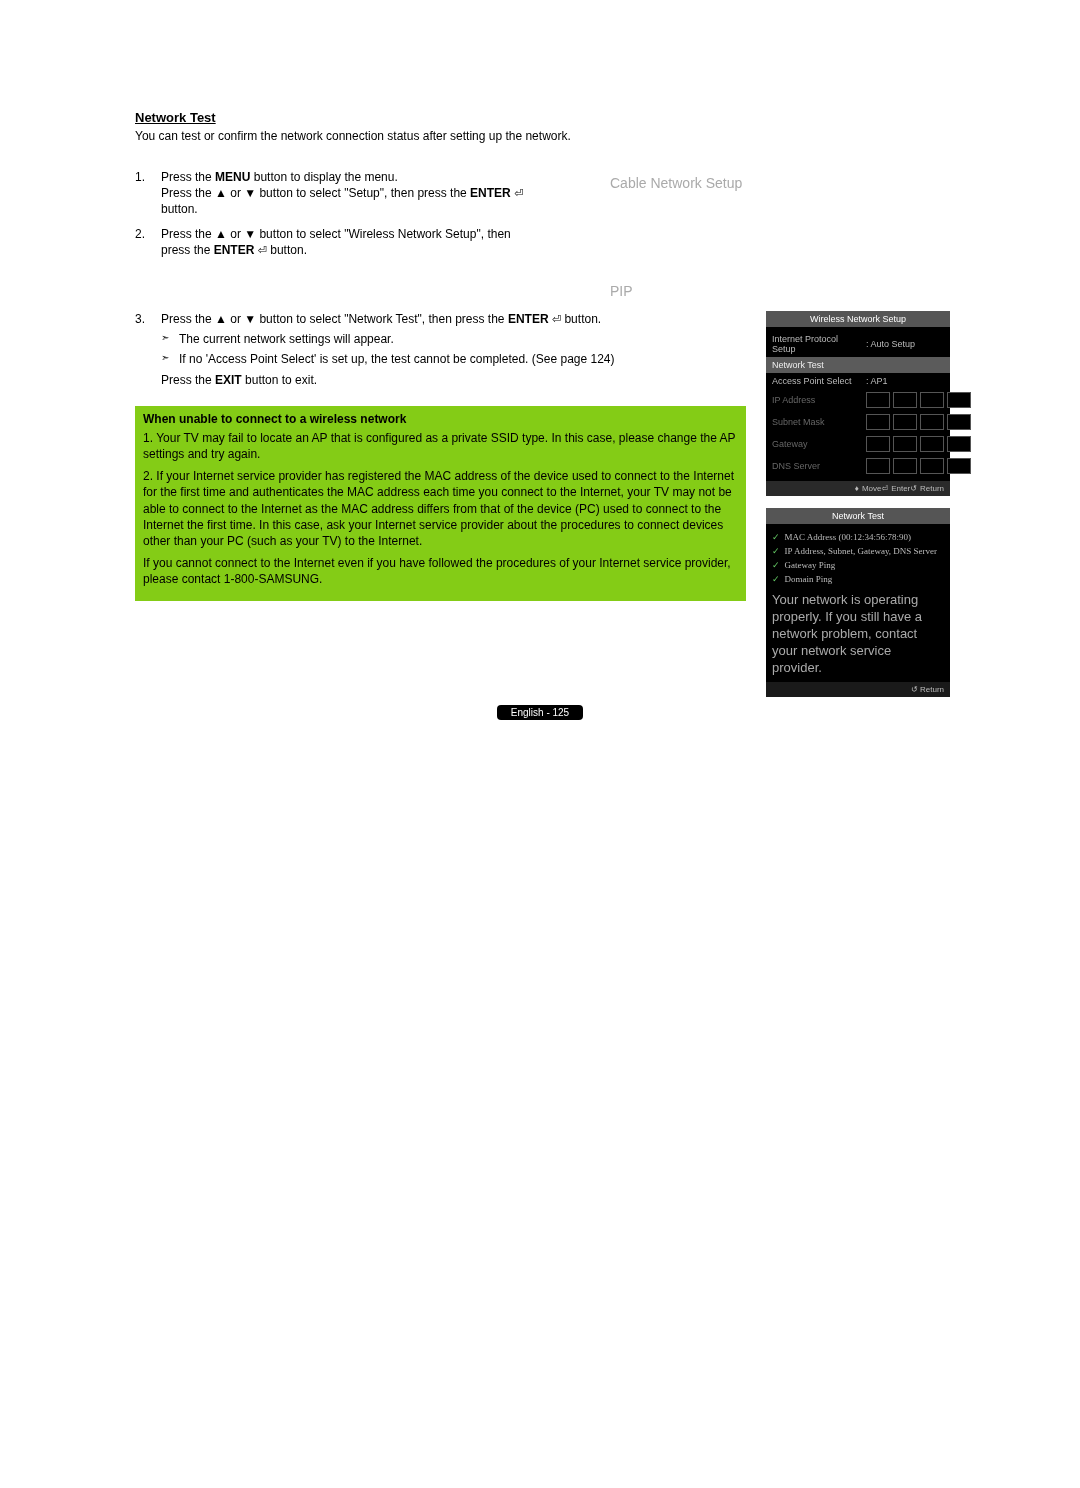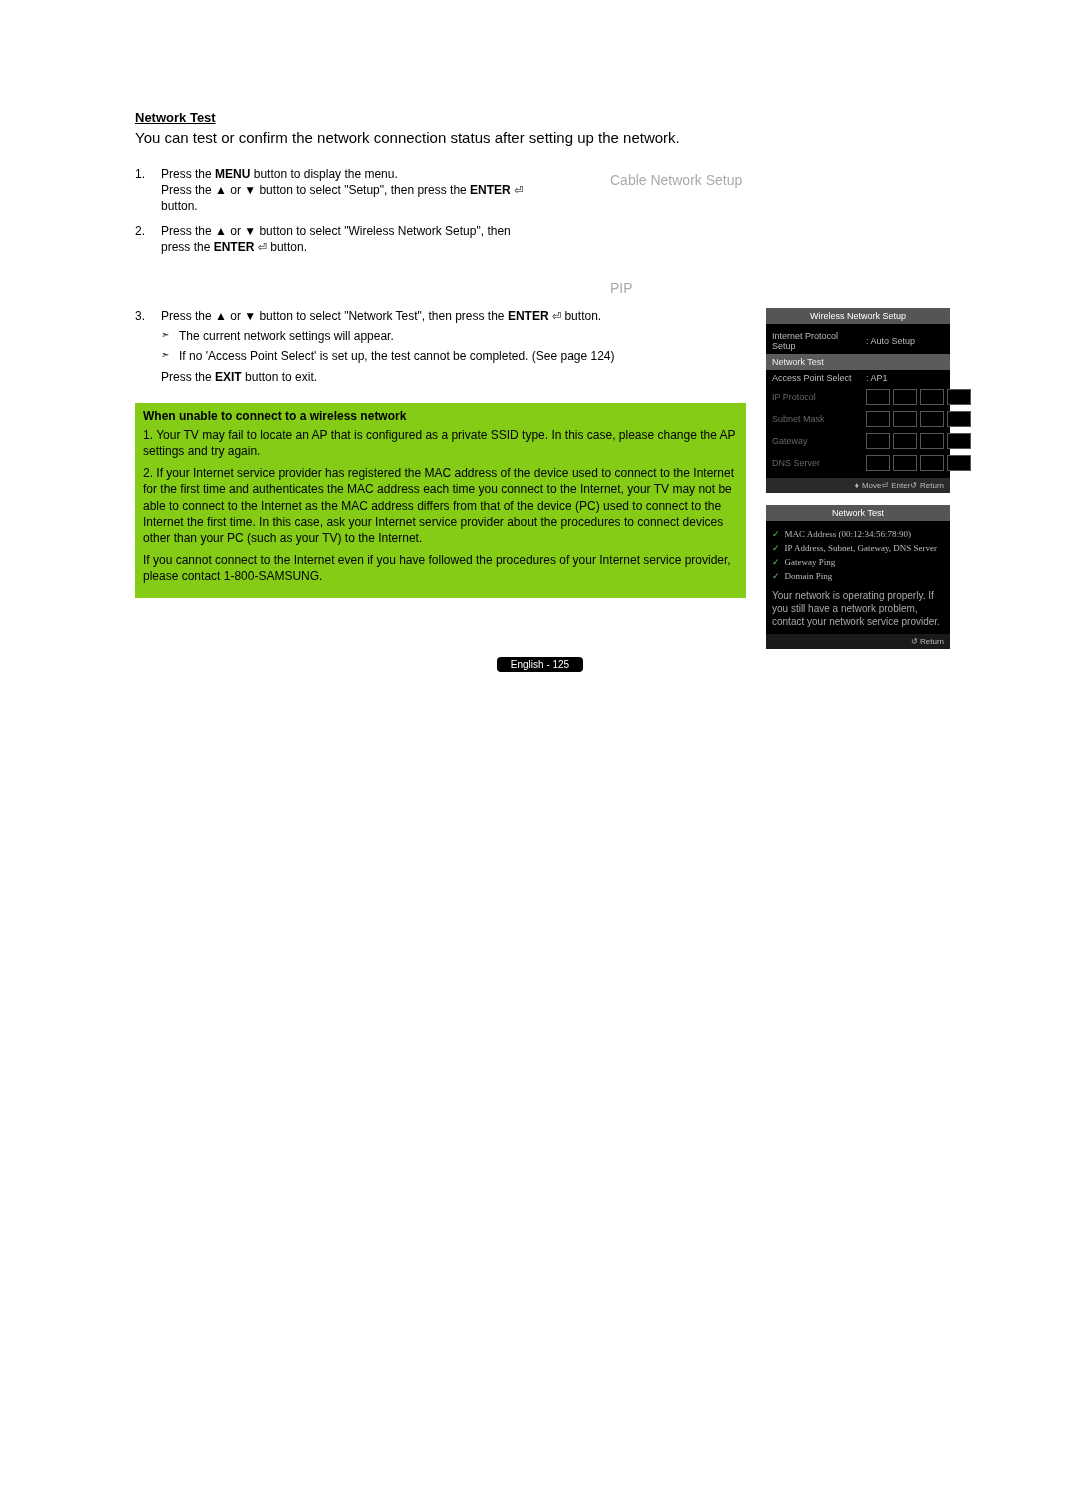--- a/index.html
+++ b/index.html
@@ -16,22 +16,22 @@
   position: relative;
   padding: 110px 130px 90px 135px;
 }
 .section-title {
   font-weight: bold;
   text-decoration: underline;
   font-size: 13px;
   margin-bottom: 4px;
 }
 .intro {
-  font-size: 15px;
-  margin-bottom: 20px;
+  font-size: 12px;
+  margin-bottom: 26px;
 }
 .upper-row {
   display: flex;
   gap: 30px;
   align-items: flex-start;
   margin-bottom: 12px;
 }
 .upper-left {
   flex: 1;
 }
@@ -173,21 +173,21 @@
 .test-item {
   padding: 2px 0;
   color: #bbb;
 }
 .test-item:before {
   content: "✓";
   color: #6c6;
   margin-right: 5px;
 }
 .test-msg {
-  font-size: 10px;
+  font-size: 13px;
   color: #aaa;
   padding: 4px 0 2px;
   line-height: 1.3;
 }
 .test-footer {
   background: #1a1a1a;
   text-align: right;
   padding: 3px 6px;
   font-size: 8px;
   color: #bbb;
@@ -276,21 +276,21 @@
             <span class="osd-value">: Auto Setup</span>
           </div>
           <div class="osd-row highlighted">
             <span class="osd-label" style="flex:1">Network Test</span>
           </div>
           <div class="osd-row">
             <span class="osd-label">Access Point Select</span>
             <span class="osd-value">: AP1</span>
           </div>
           <div class="osd-row">
-            <span class="osd-label" style="color:#666">IP Protocol</span>
+            <span class="osd-label" style="color:#666">IP Address</span>
             <span class="ip-octets">
                 <span class="octet"></span>
                 <span class="octet"></span>
                 <span class="octet"></span>
                 <span class="octet"></span>
               </span>
           </div>
           <div class="osd-row">
             <span class="osd-label" style="color:#666">Subnet Mask</span>
             <span class="ip-octets">

